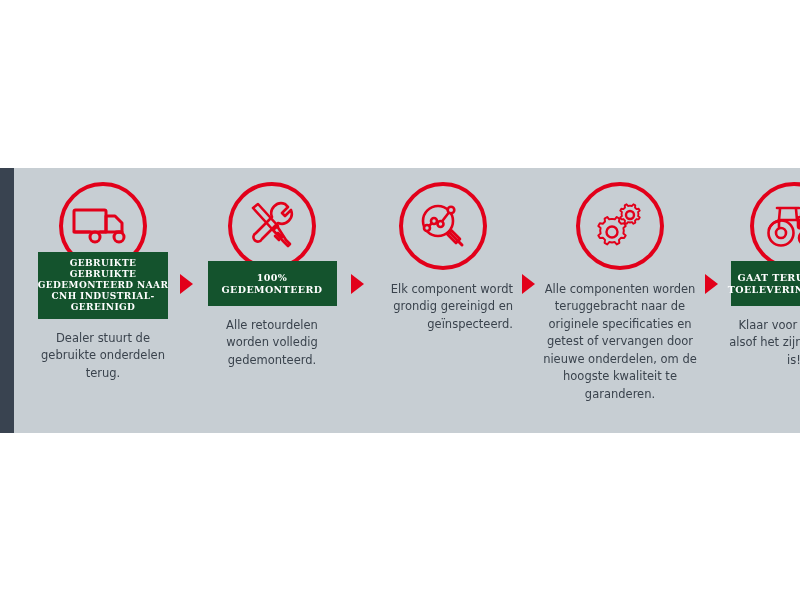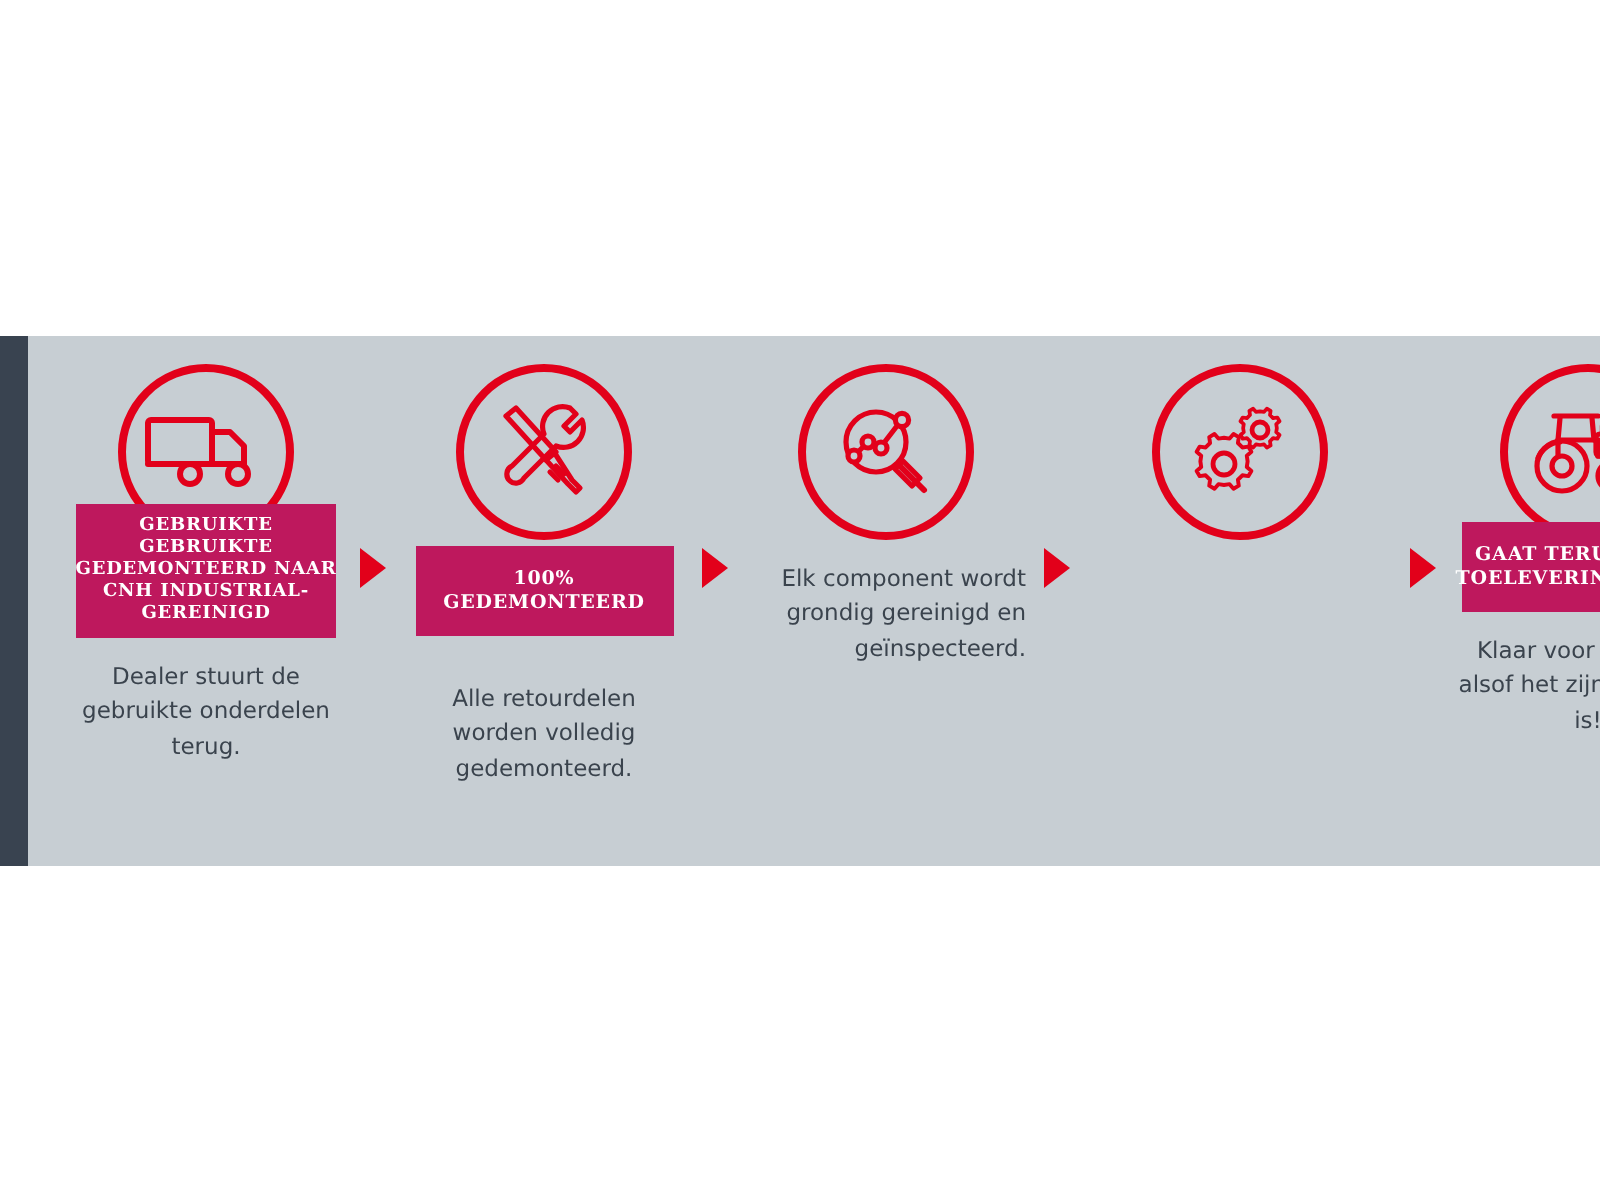--- a/index.html
+++ b/index.html
@@ -46,21 +46,21 @@
   
   .step {
     display: flex;
     flex-direction: column;
     align-items: center;
     position: relative;
     padding-top: 14px;
   }
 
   .step-1 { width: 166px; }
-  .step-2 { width: 158px; gap: 12px; }
+  .step-2 { width: 158px; }
   .step-3 { width: 158px; }
   .step-4 { width: 170px; }
   .step-5 { width: 152px; }
 
   
   .icon-circle {
     width: 88px;
     height: 88px;
     border: 4px solid #e2001a;
     border-radius: 50%;
@@ -70,21 +70,21 @@
     justify-content: center;
     position: relative;
     z-index: 1;
   }
   .icon-circle svg {
     display: block;
   }
 
   
   .label-box {
-    background: #be185d;
+    background: #14532d;
     color: #ffffff;
     box-sizing: border-box;
     position: relative;
     z-index: 2;
     display: flex;
     align-items: center;
     justify-content: center;
     text-align: center;
     font-family: "DejaVu Serif", serif;
     font-weight: bold;
@@ -239,20 +239,21 @@
             <path d="M0 -12 l2.6 0.4 l1.8 -2.1 l2.4 1.4 l-0.4 2.7 l2 2 l2.7 -0.4 l1.4 2.4 l-2.1 1.8 l0.4 2.6 l-0.4 2.6 l2.1 1.8 l-1.4 2.4 l-2.7 -0.4 l-2 2 l0.4 2.7 l-2.4 1.4 l-1.8 -2.1 l-2.6 0.4 l-2.6 -0.4 l-1.8 2.1 l-2.4 -1.4 l0.4 -2.7 l-2 -2 l-2.7 0.4 l-1.4 -2.4 l2.1 -1.8 l-0.4 -2.6 l0.4 -2.6 l-2.1 -1.8 l1.4 -2.4 l2.7 0.4 l2 -2 l-0.4 -2.7 l2.4 -1.4 l1.8 2.1 z" transform="scale(0.78)"></path>
             <circle cx="0" cy="0" r="4"></circle>
           </g>
 
           <g transform="translate(21,33)">
             <path d="M0 -16 l3.4 0.5 l2.4 -2.8 l3.2 1.9 l-0.5 3.6 l2.7 2.7 l3.6 -0.5 l1.9 3.2 l-2.8 2.4 l0.5 3.4 l-0.5 3.4 l2.8 2.4 l-1.9 3.2 l-3.6 -0.5 l-2.7 2.7 l0.5 3.6 l-3.2 1.9 l-2.4 -2.8 l-3.4 0.5 l-3.4 -0.5 l-2.4 2.8 l-3.2 -1.9 l0.5 -3.6 l-2.7 -2.7 l-3.6 0.5 l-1.9 -3.2 l2.8 -2.4 l-0.5 -3.4 l0.5 -3.4 l-2.8 -2.4 l1.9 -3.2 l3.6 0.5 l2.7 -2.7 l-0.5 -3.6 l3.2 -1.9 l2.4 2.8 z" transform="scale(0.82)"></path>
             <circle cx="0" cy="0" r="5.5"></circle>
           </g>
         </svg>
       </div>
+      <div class="step-desc">Alle componenten worden teruggebracht naar de originele specificaties en getest of vervangen door nieuwe onderdelen, om de hoogste kwaliteit te garanderen.</div>
     </div>
 
     <div class="arrow-sep"></div>
 
     <div class="step step-5">
       <div class="icon-circle">
         <svg width="62" height="48" viewBox="0 0 62 48" fill="none" stroke="#e2001a" stroke-width="2.6" stroke-linecap="round" stroke-linejoin="round">
 
           <path d="M14 6 h22"></path>
           <path d="M17 7 l-1 11"></path>

